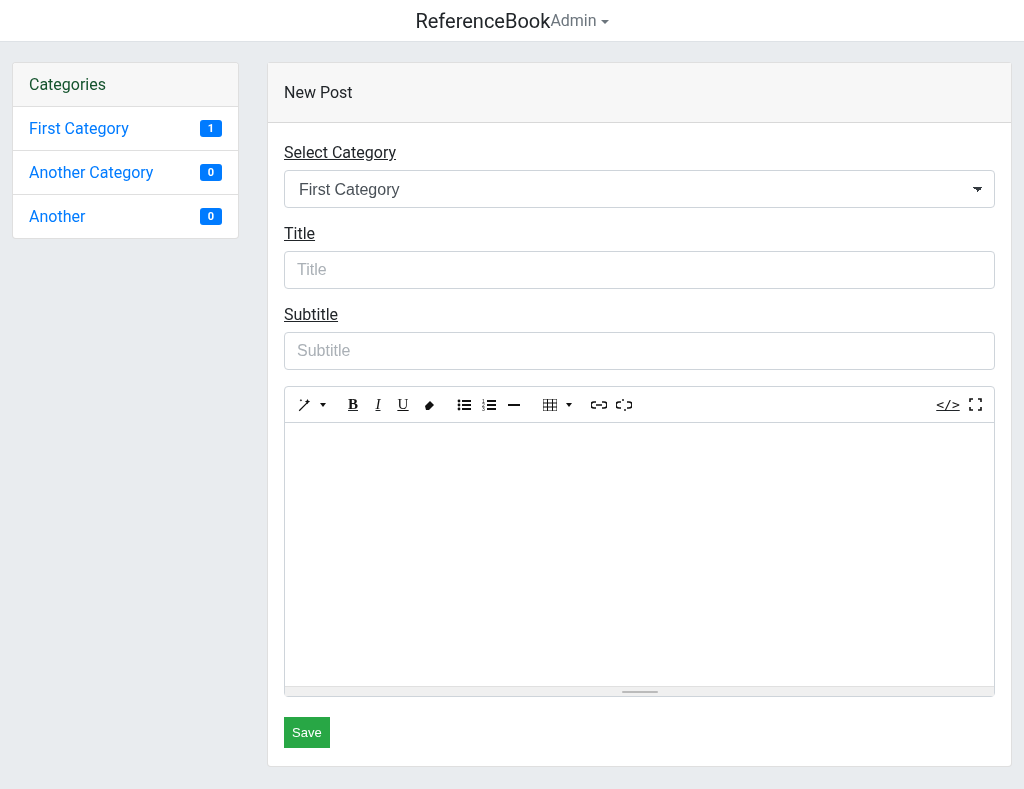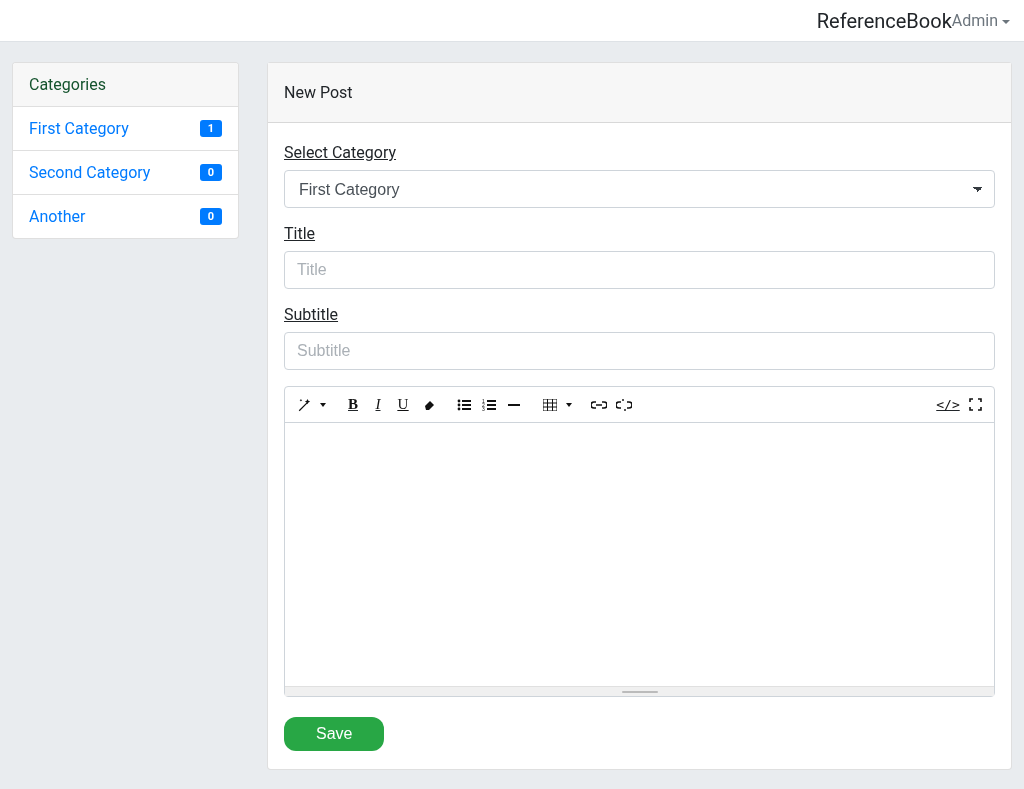--- a/index.html
+++ b/index.html
@@ -11,21 +11,21 @@
     color: #212529;
     background: #e9ecef;
   }
   
   .navbar {
     background: #fff;
     height: 42px;
     padding: 0 14px;
     display: flex;
     align-items: center;
-    justify-content: flex-end;
+    justify-content: center;
     border-bottom: 1px solid #dee2e6;
   }
   .brand {
     font-size: 20px;
     color: #212529;
     text-decoration: none;
   }
   .nav-right {
     display: flex;
     align-items: center;
@@ -191,23 +191,23 @@
     content:"";
     width:36px;
     height:2px;
     background:#bbb;
     border-radius:1px;
   }
   .btn-save {
     background: #28a745;
     color: #fff;
     border: none;
-    padding: 8px 32px;
-    font-size: 16px;
-    border-radius: 12px;
+    padding: 8px 8px;
+    font-size: 13px;
+    border-radius: 0;
     cursor: pointer;
   }
   svg { display:block; }
 </style>
 </head>
 <body>
 
 <div class="navbar">
   <a class="brand">ReferenceBook</a>
   <div class="nav-right">
@@ -221,21 +221,21 @@
   <div class="sidebar">
     <div class="list-group">
       <div class="list-group-item">Categories</div>
 
       <div class="list-group-item link">
         <span>First Category</span>
         <span class="badge">1</span>
       </div>
 
       <div class="list-group-item link">
-        <span>Second Category</span>
+        <span>Another Category</span>
         <span class="badge">0</span>
       </div>
 
       <div class="list-group-item link">
         <span>Another</span>
         <span class="badge">0</span>
       </div>
     </div>
   </div>
 

